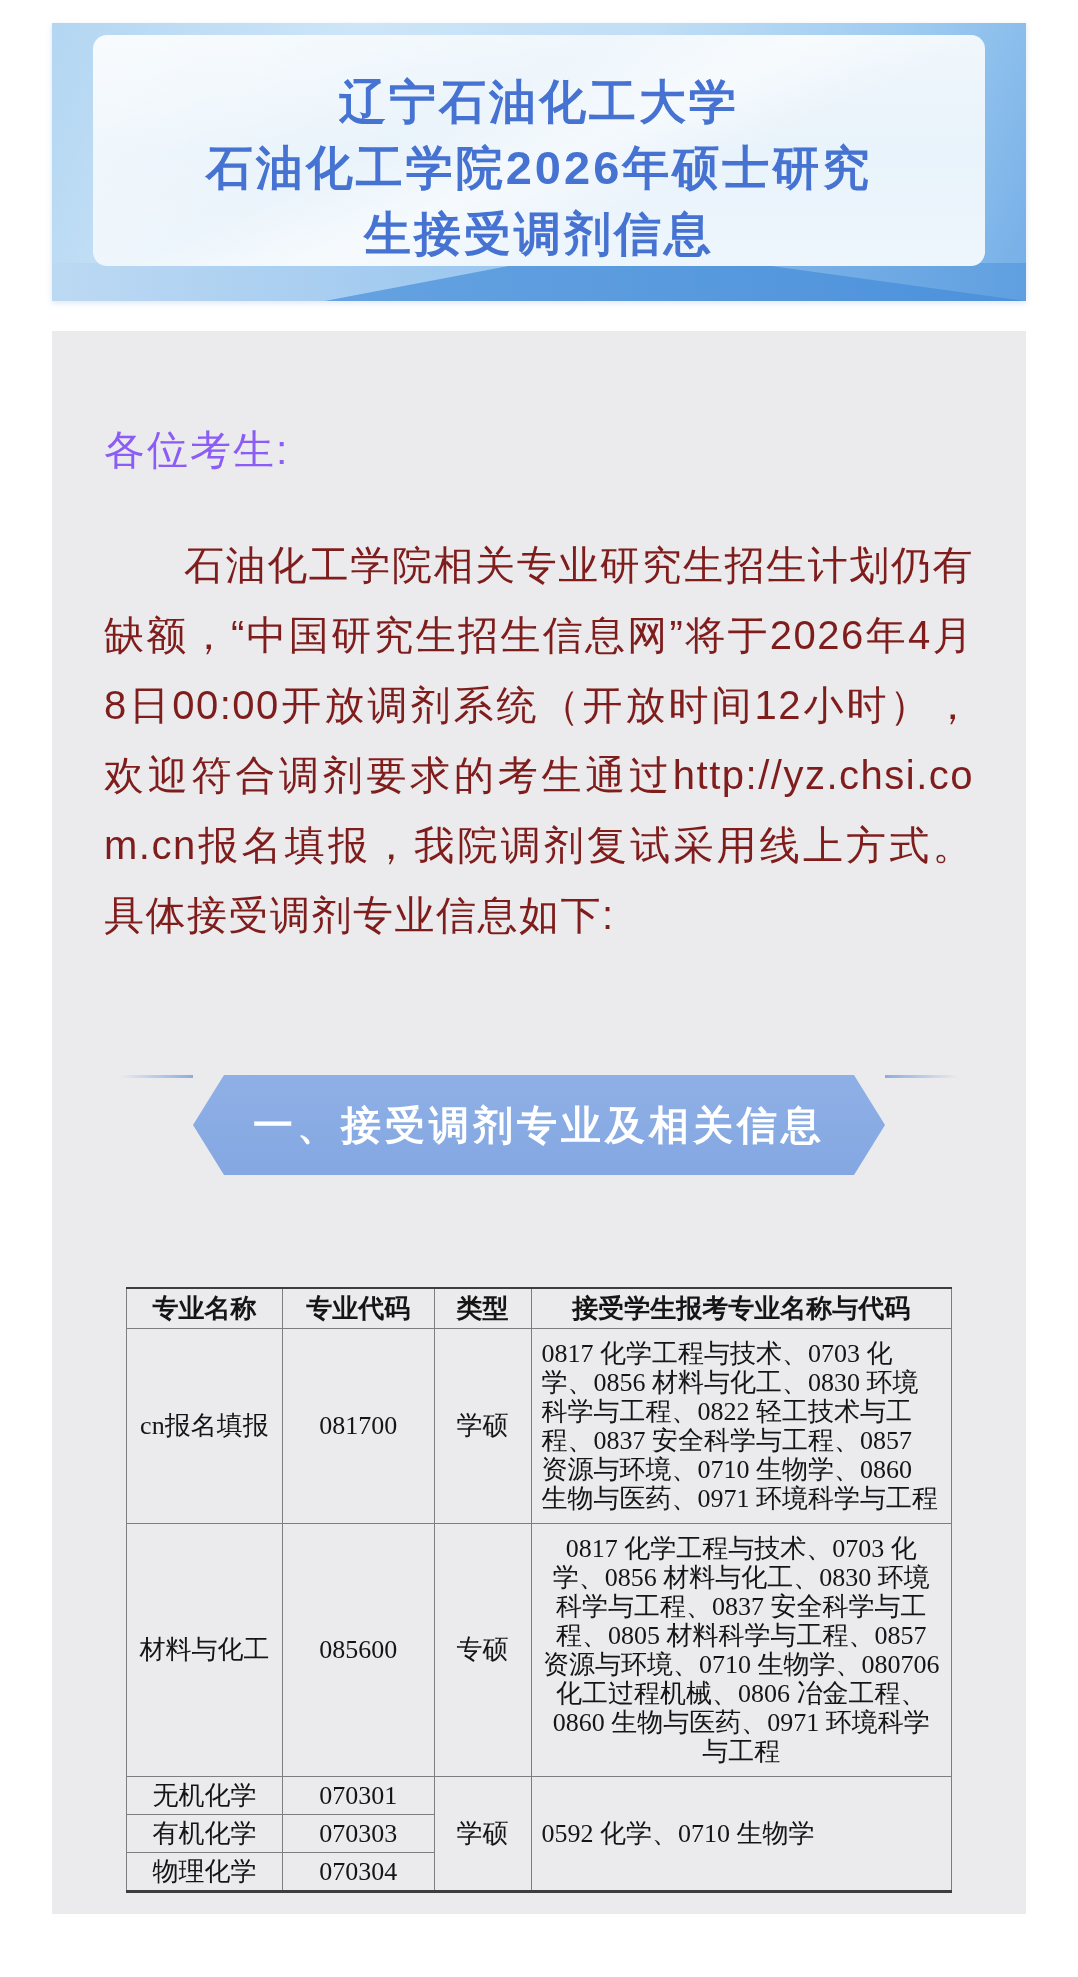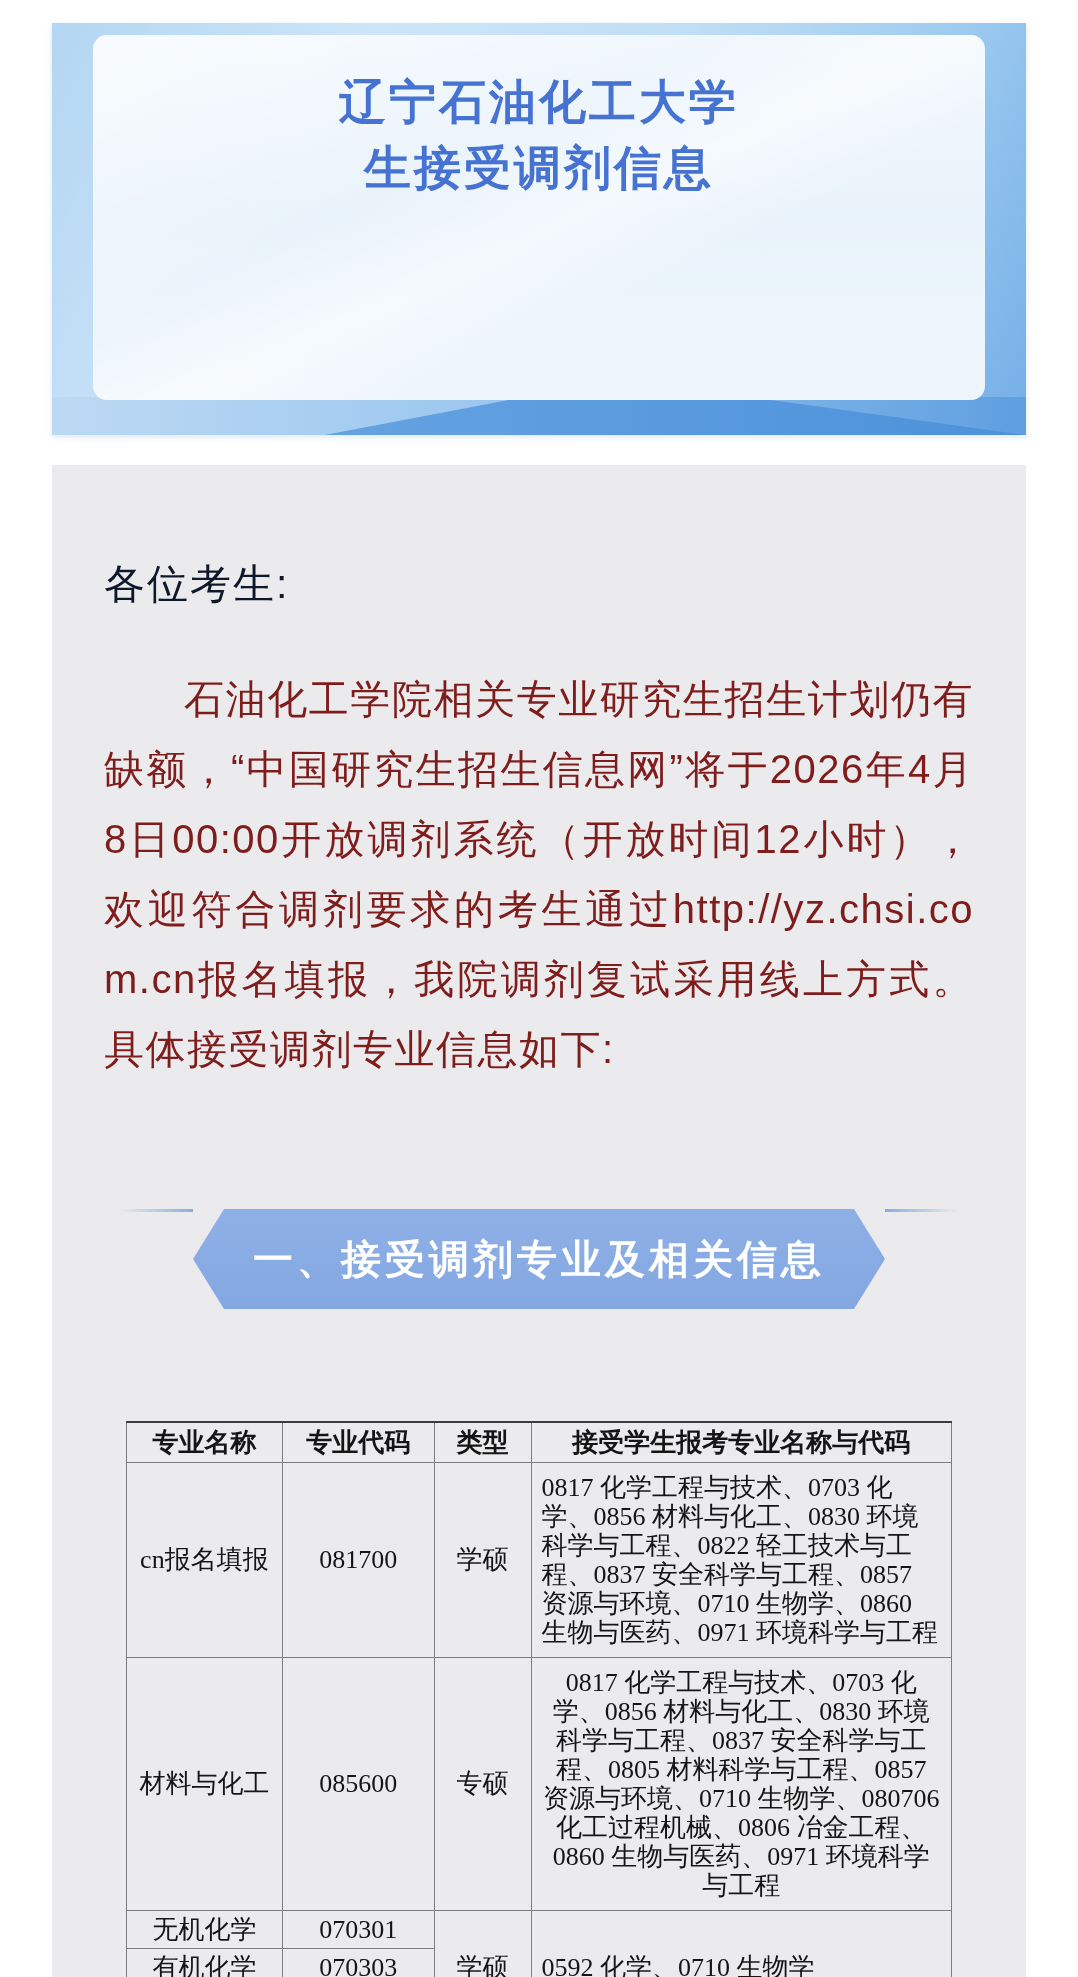--- a/index.html
+++ b/index.html
@@ -8,21 +8,21 @@
     width: 1078px;
     font-family: "Liberation Sans", sans-serif;
     -webkit-font-smoothing: antialiased;
   }
   .page { width: 1078px; height: 1977px; background: #ffffff; overflow: hidden; }
 
   
   .hero {
     position: relative;
     margin: 23px 52px 0 52px;
-    height: 412px;
+    height: 278px;
     background: linear-gradient(115deg, #b3d6f2 0%, #cde5f8 28%, #c0def5 55%, #9ecbf0 78%, #74aee7 100%);
     overflow: hidden;
     box-shadow: 0 2px 6px rgba(120,160,200,0.25);
   }
   .hero-band {
     position: absolute; left: 0; right: 0; bottom: 0; height: 38px;
     background: linear-gradient(90deg, #bcd9f3 0%, #9cc7ef 45%, #5f9fe0 100%);
   }
   .hero-mountain {
     position: absolute; bottom: 0; left: 28%; width: 72%; height: 56px;
@@ -50,21 +50,21 @@
   
   .content-card {
     margin: 30px 52px 0 52px;
     height: 1583px;
     background: #ebebed;
     padding: 92px 52px 0 52px;
     overflow: hidden;
   }
   .salutation {
     font-size: 41px;
-    color: #0f172a;
+    color: #8b5cf6;
     letter-spacing: 2px;
   }
   .paragraph {
     margin-top: 52px;
     font-size: 40px;
     line-height: 70px;
     color: #7f1d1d;
     text-align: justify;
     text-indent: 2em;
     letter-spacing: 1.5px;
@@ -133,20 +133,21 @@
 <body>
 
 <div class="page">
 
   <div class="hero">
     <div class="hero-band"></div>
     <div class="hero-mountain"></div>
     <div class="hero-card">
       <div class="hero-title">
         <div>辽宁石油化工大学</div>
+        <div>石油化工学院2026年硕士研究</div>
         <div>生接受调剂信息</div>
       </div>
     </div>
   </div>
 
   <div class="content-card">
 
     <p class="salutation">各位考生:</p>
 
     <p class="paragraph">石油化工学院相关专业研究生招生计划仍有缺额，“中国研究生招生信息网”将于2026年4月8日00:00开放调剂系统（开放时间12小时），欢迎符合调剂要求的考生通过http://yz.chsi.com.cn报名填报，我院调剂复试采用线上方式。具体接受调剂专业信息如下:</p>

